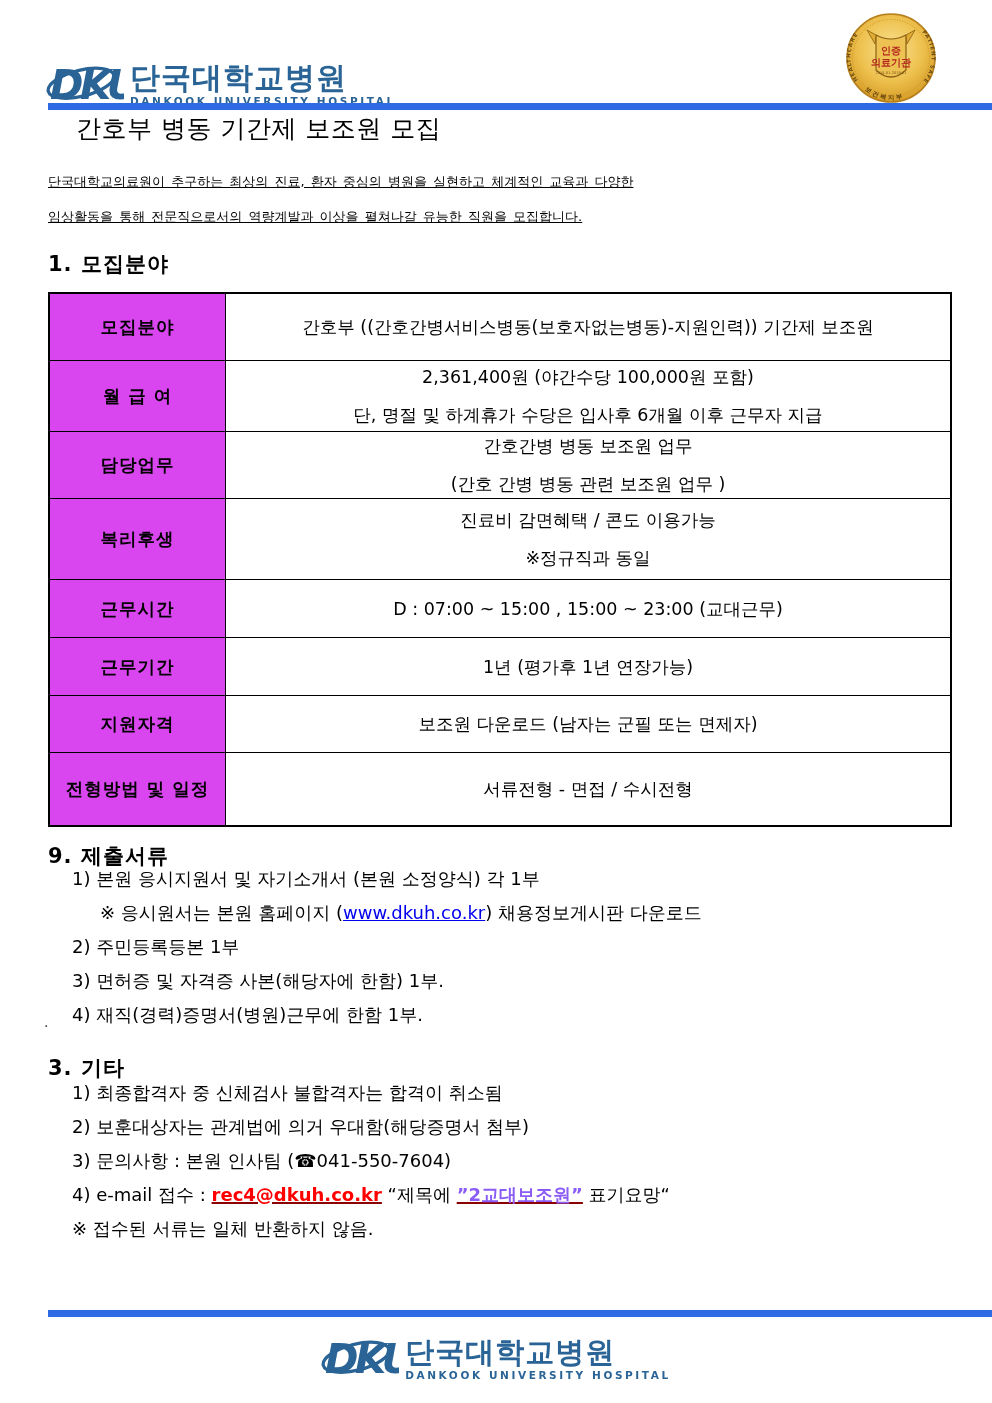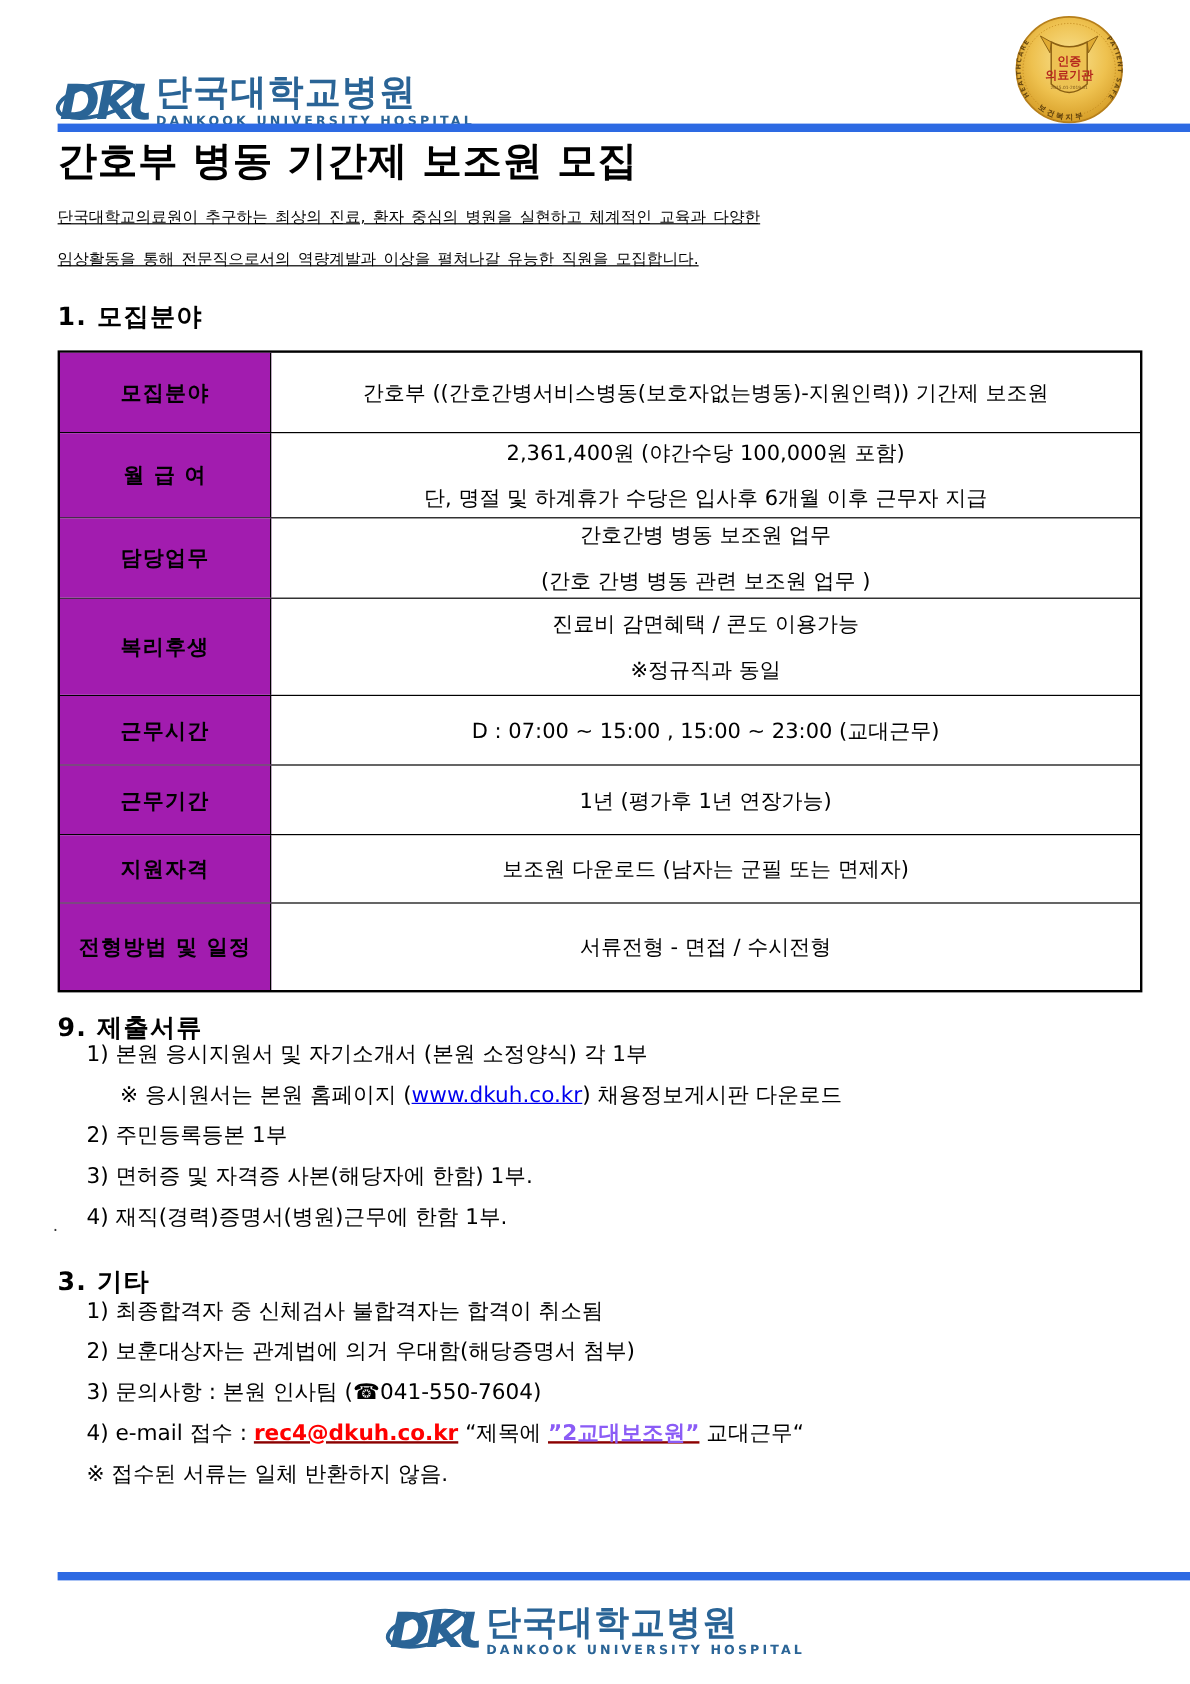--- a/index.html
+++ b/index.html
@@ -15,30 +15,30 @@
   .logo .mono { display:block; }
   .logo .names { display:flex; flex-direction:column; line-height:1; padding-bottom:2px; }
   .logo .ko { font-size:30px; font-weight:800; color:#2a6496; letter-spacing:1px; }
   .logo .en { font-size:10.5px; font-weight:700; color:#2a6496; letter-spacing:2.6px; margin-top:3px; }
   .logo.small .ko { font-size:29px; }
 
   
   .blue-bar { position:absolute; height:7px; background:#2d6ae3; }
 
   
-  .doc-title { font-size:33px; font-weight:700; letter-spacing:0.5px; }
+  .doc-title { font-size:25px; font-weight:400; letter-spacing:0.5px;margin-left:28px; }
   .intro { font-size:13px; font-weight:500; line-height:35px; width:912px; word-spacing:2px;text-decoration:underline; }
   .sec-heading { font-size:21px; font-weight:600; letter-spacing:1px; }
 
   
   .jobtable { position:absolute; left:48px; top:292px; width:900px; border:2px solid #000; border-bottom-width:2px; }
   .trow { display:flex; border-bottom:1px solid #000; }
   .trow:last-child { border-bottom:none; }
   .tlabel {
-    width:175px; flex:0 0 175px; background:#a21caf; border-right:1px solid #000;
+    width:175px; flex:0 0 175px; background:#d946ef; border-right:1px solid #000;
     display:flex; align-items:center; justify-content:center;
     font-size:17.5px; font-weight:600; letter-spacing:1px; text-align:center;
   }
   .tcontent {
     flex:1; display:flex; flex-direction:column; align-items:center; justify-content:center;
     font-size:17.5px; font-weight:500; text-align:center; gap:14px; padding:4px 8px;
   }
   .h66 { height:66px; } .h70 { height:70px; } .h80 { height:80px; }
   .h57 { height:57px; } .h56 { height:56px; } .h72 { height:72px; }
 
@@ -180,21 +180,21 @@
 
   <div class="abs sec-heading" style="left:48px; top:1054px;">3. 기타</div>
 
   <div class="abs list" style="left:48px; top:1076px; width:920px;">
     <div class="li">1) 최종합격자 중 신체검사 불합격자는 합격이 취소됨</div>
     <div class="li">2) 보훈대상자는 관계법에 의거 우대함(해당증명서 첨부)</div>
     <div class="li">
       <span>3) 문의사항 : 본원 인사팀 (☎041-550-7604)</span>
     </div>
     <div class="li">
-      <span>4) e-mail 접수 : </span><a class="link-red">rec4@dkuh.co.kr</a><span> “제목에 </span><span class="red-quote">”2교대보조원”</span><span> 교대근무“</span>
+      <span>4) e-mail 접수 : </span><a class="link-red">rec4@dkuh.co.kr</a><span> “제목에 </span><span class="red-quote">”2교대보조원”</span><span> 표기요망“</span>
     </div>
     <div class="li">※ 접수된 서류는 일체 반환하지 않음.</div>
   </div>
 
   <div class="blue-bar" style="left:48px; top:1310px; width:944px;"></div>
 
   <div class="abs" style="left:0; top:1330px; width:992px; display:flex; justify-content:center;">
     <div class="logo small">
       <svg class="mono" width="78" height="52" viewBox="0 0 120 80">
         <ellipse cx="54" cy="42" rx="52" ry="20" fill="none" stroke="#2a6496" stroke-width="5" transform="rotate(-14 54 42)"></ellipse>

